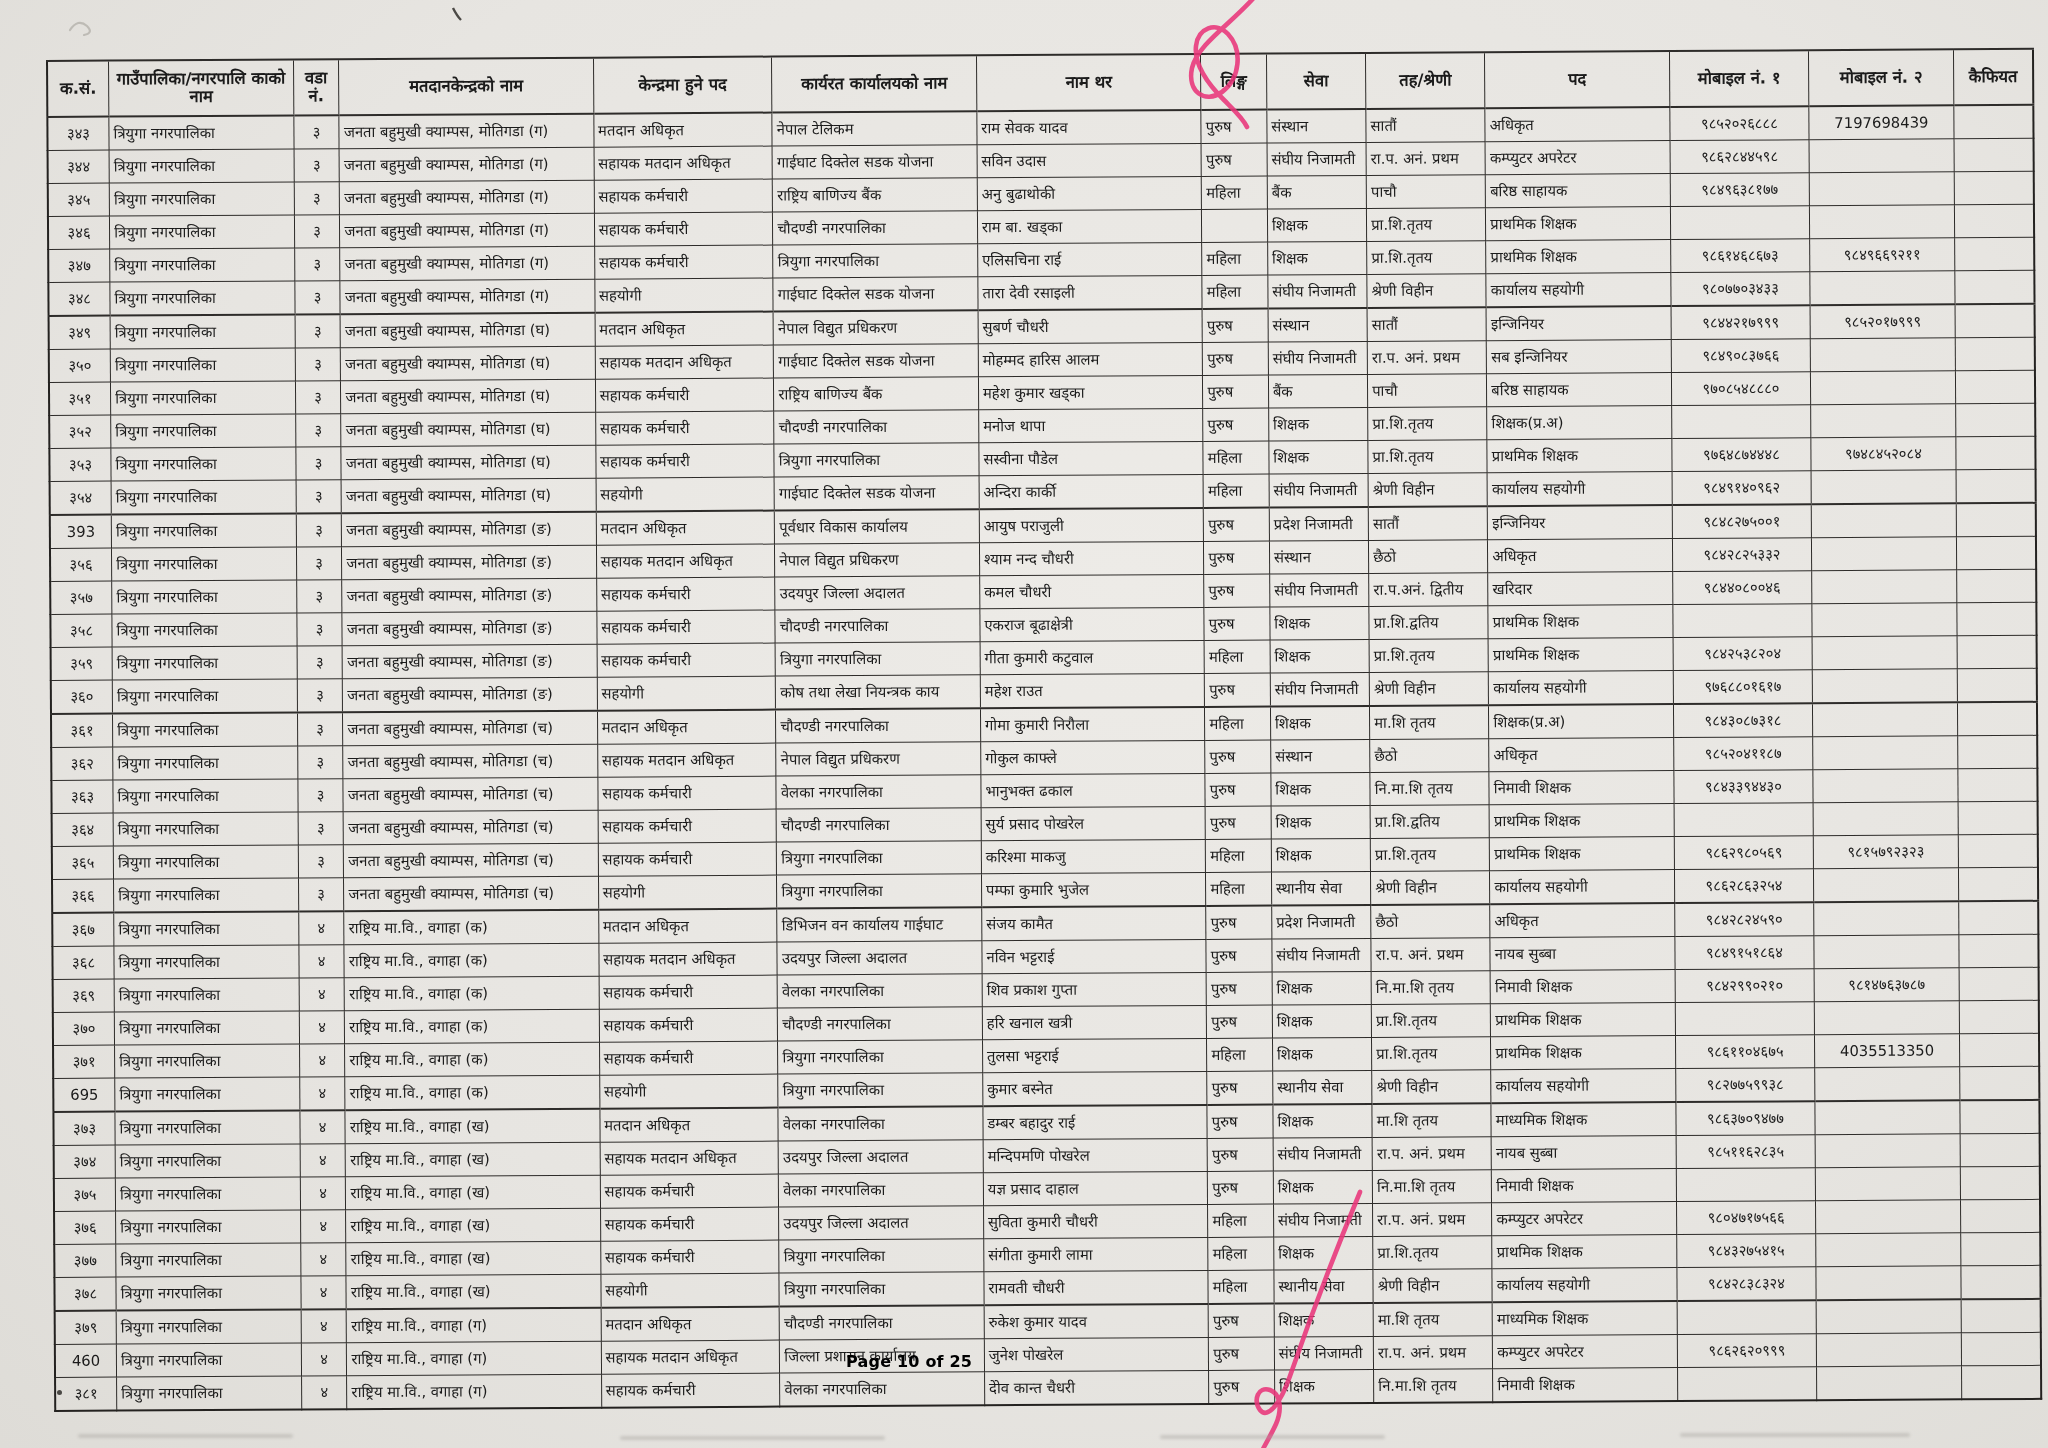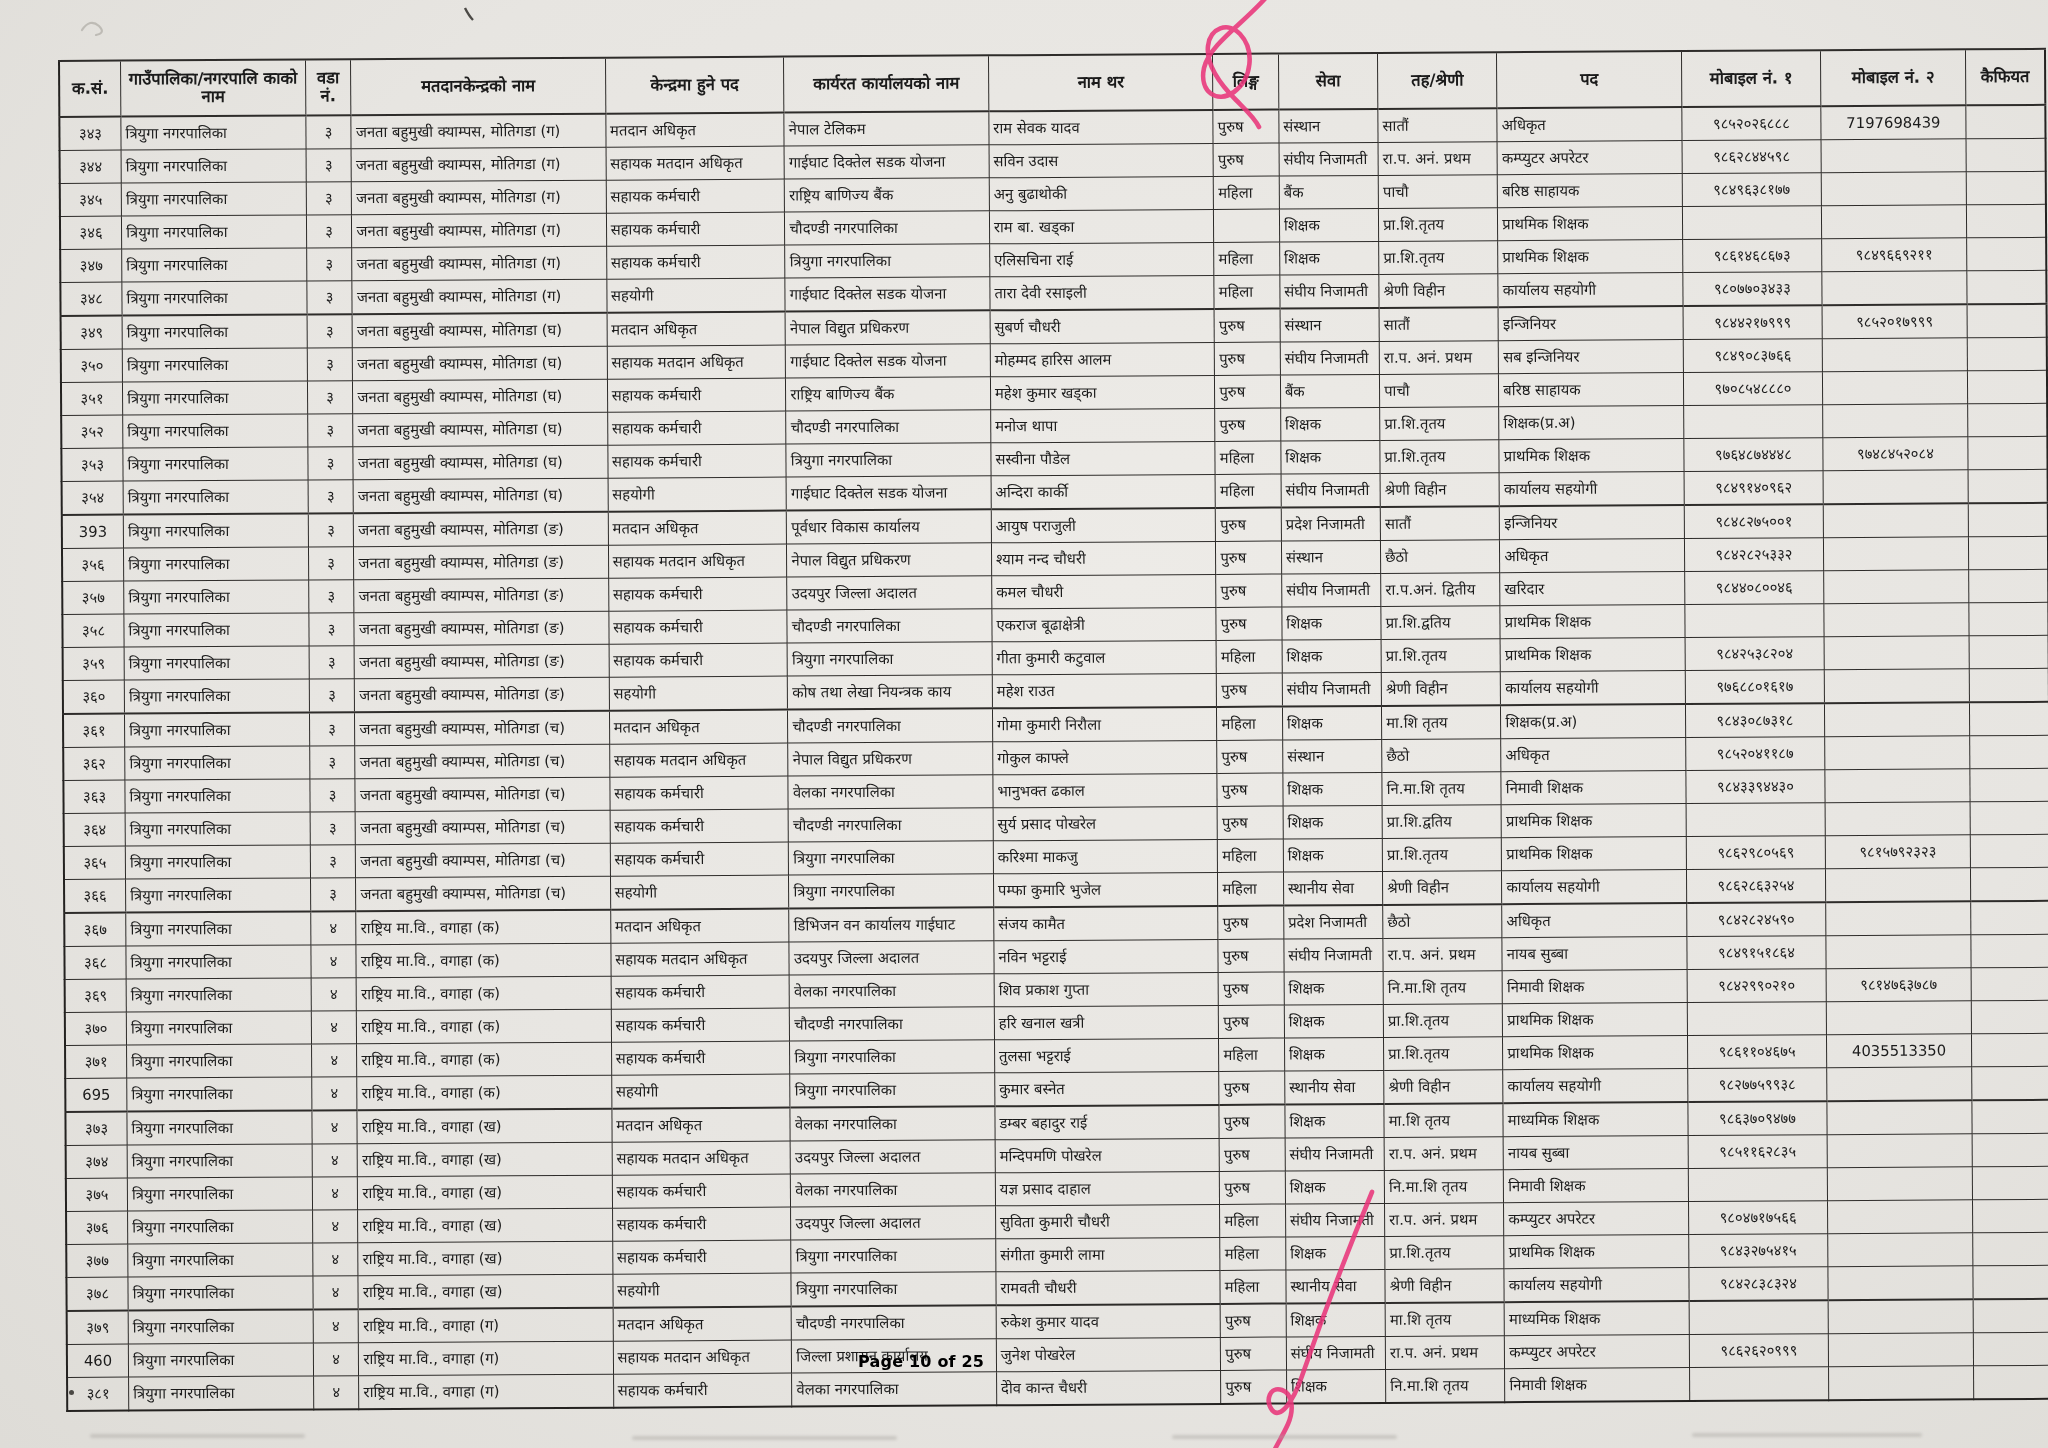--- a/index.html
+++ b/index.html
@@ -3,21 +3,21 @@
 <meta charset="utf-8">
 <style>
   html,body{margin:0;padding:0;}
   body{
     width:2048px;height:1448px;position:relative;overflow:hidden;
     background:
       radial-gradient(ellipse at 55% 40%, #edebe7 0%, #e7e5e1 60%, #dedcd7 100%);
     font-family:"DejaVu Sans", sans-serif;
     color:#1b1b1b;
   }
-  .paper{position:absolute;inset:0;margin-left:12px;}
+  .paper{position:absolute;inset:0;}
   .table-wrap{
     position:absolute;left:46px;top:60px;width:1988px;
     transform:rotate(-0.35deg);transform-origin:0 0;
   }
   table{
     width:100%;border-collapse:collapse;table-layout:fixed;
     background:transparent;
   }
   col.c-sn{width:3.1%} col.c-muni{width:9.3%} col.c-ward{width:2.3%}
   col.c-center{width:12.8%} col.c-post{width:9.0%} col.c-office{width:10.3%}

